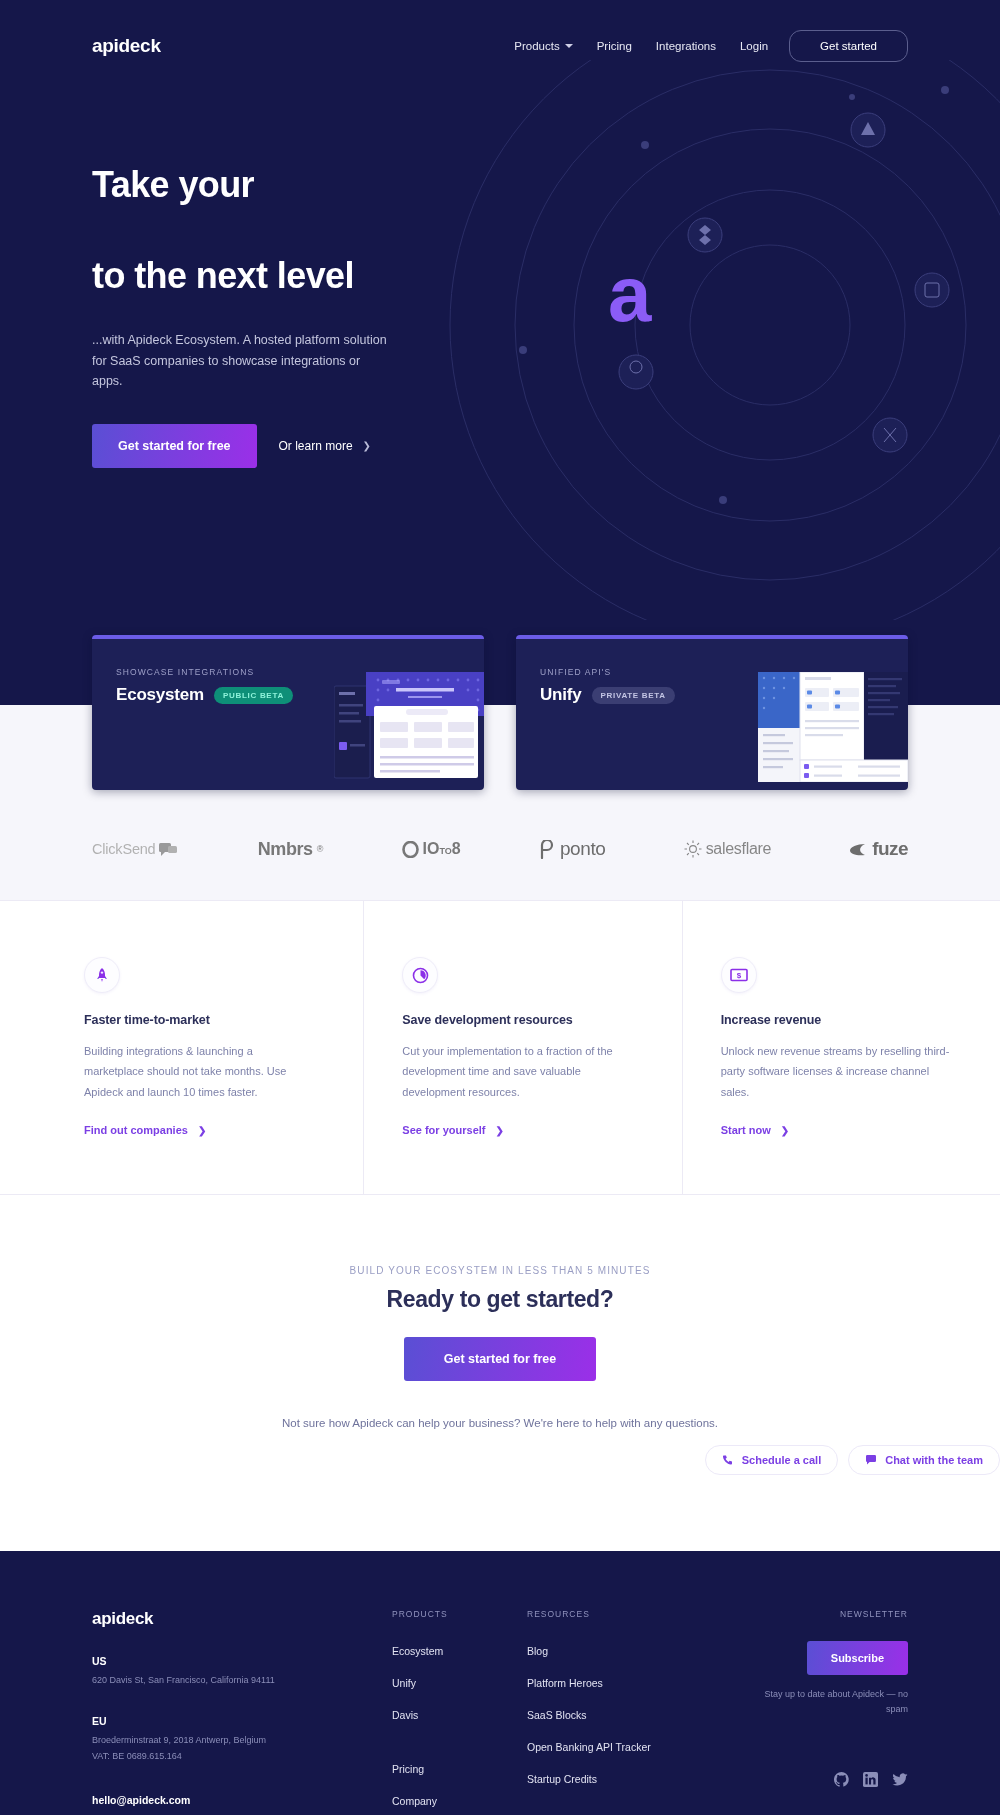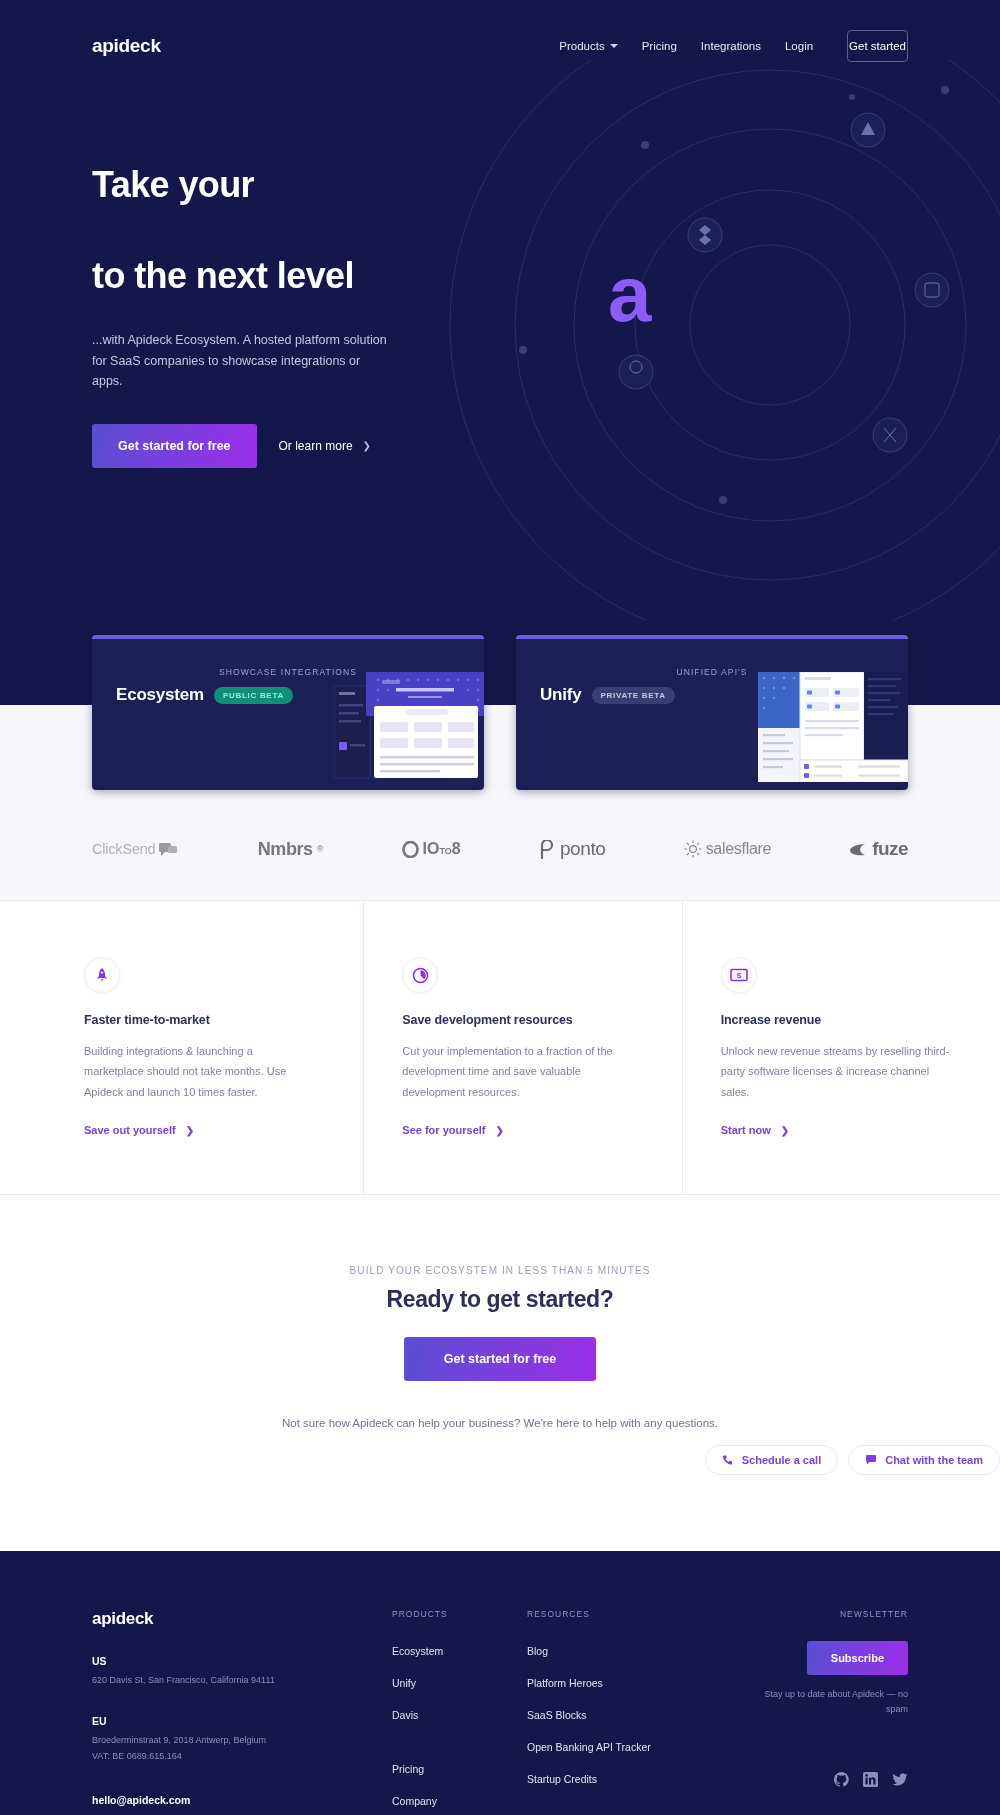--- a/index.html
+++ b/index.html
@@ -31,23 +31,23 @@
   }
   .logo { font-size:19px; font-weight:bold; color:#ffffff; letter-spacing:-0.3px; }
   .nav-right { display:flex; align-items:center; gap:0px; }
   .nav-link {
     color:#e7e8f3; font-size:11.5px; text-decoration:none;
     padding:6px 12px; display:inline-flex; align-items:center; gap:5px;
     white-space:nowrap;
   }
   .caret { width:0;height:0;border-left:4px solid transparent;border-right:4px solid transparent;border-top:4px solid #cfd0e6; display:inline-block; }
   .btn-outline {
-    border:1px solid #5b5e8e; border-radius:4px;
-    color:#ffffff; font-size:11.5px; padding:9px 1px;
-    margin-left:22px; background:transparent; cursor:pointer;
+    border:1px solid #5b5e8e; border-radius:12px;
+    color:#ffffff; font-size:11.5px; padding:9px 30px;
+    margin-left:9px; background:transparent; cursor:pointer;
     font-family:inherit; white-space:nowrap;
   }
 
   .hero-inner { position:relative; z-index:4; width:816px; margin:0 auto; padding-top:100px; }
   h1.hero-title {
     color:#ffffff; font-size:36px; line-height:1.26; font-weight:bold;
     letter-spacing:-0.6px; max-width:420px;
   }
   .hero-sub {
     margin-top:32px; color:#c4c6de; font-size:12.5px; line-height:1.65; max-width:300px;
@@ -78,21 +78,21 @@
     position:relative; z-index:3; width:816px; margin:0 auto;
     display:flex; gap:32px; padding-top:0;
   }
   .pcard {
     flex:1; background:#1d2057; border-radius:4px;
     border-top:4px solid #6b5ce7;
     padding:28px 24px 26px 24px;
     position:relative; overflow:hidden; min-height:155px;
     box-shadow:0 2px 10px rgba(10,12,45,.35);
   }
-  .pcard .eyebrow { font-size:8.5px; letter-spacing:1.1px; color:#9ea0c8; text-transform:uppercase;text-align:center; }
+  .pcard .eyebrow { font-size:8.5px; letter-spacing:1.1px; color:#9ea0c8; text-transform:uppercase; }
   .pcard .titlerow { display:flex; align-items:center; gap:10px; margin-top:8px; }
   .pcard h3 { color:#fff; font-size:17px; font-weight:bold; letter-spacing:-0.2px; }
   .badge {
     font-size:8px; letter-spacing:.7px; padding:4px 9px; border-radius:10px;
     font-weight:bold; white-space:nowrap;
   }
   .badge.public { background:#0e8f78; color:#8df3da; }
   .badge.private { background:#3b3e73; color:#c3c5e4; }
   .pcard p { color:#b6b8d6; font-size:11px; line-height:1.78; margin-top:16px; max-width:215px; }
   .shot { position:absolute; right:0px; bottom:8px; width:150px; height:110px; }
@@ -446,21 +446,21 @@
         <svg width="16" height="16" viewBox="0 0 16 16">
           <path d="M8 1 C10.2 3 11 5.4 11 8 L11 11 L5 11 L5 8 C5 5.4 5.8 3 8 1z" fill="#8b2fe8"></path>
           <circle cx="8" cy="5.6" r="1.2" fill="#f3e6ff"></circle>
           <path d="M5 9 L3 12 L5 11.5z M11 9 L13 12 L11 11.5z" fill="#7b3fe4"></path>
           <path d="M7 12 L8 15 L9 12z" fill="#a855f7"></path>
         </svg>
       </div>
       <h4>Faster time-to-market</h4>
       <p>Building integrations &amp; launching a marketplace should not take months. Use Apideck and launch 10 times faster.</p>
       <a class="flink" href="#">
-        <span>Save out yourself</span>
+        <span>Find out companies</span>
         <span class="chev" style="color:#7b3fe4;">❯</span>
       </a>
     </div>
 
     <div class="feat">
       <div class="ficon">
         <svg width="17" height="17" viewBox="0 0 17 17">
           <circle cx="8.5" cy="8.5" r="7" fill="none" stroke="#8b2fe8" stroke-width="1.6"></circle>
           <path d="M8.5 8.5 L8.5 3.2 A5.3 5.3 0 0 1 12.2 12.2 z" fill="#8b2fe8"></path>
         </svg>

